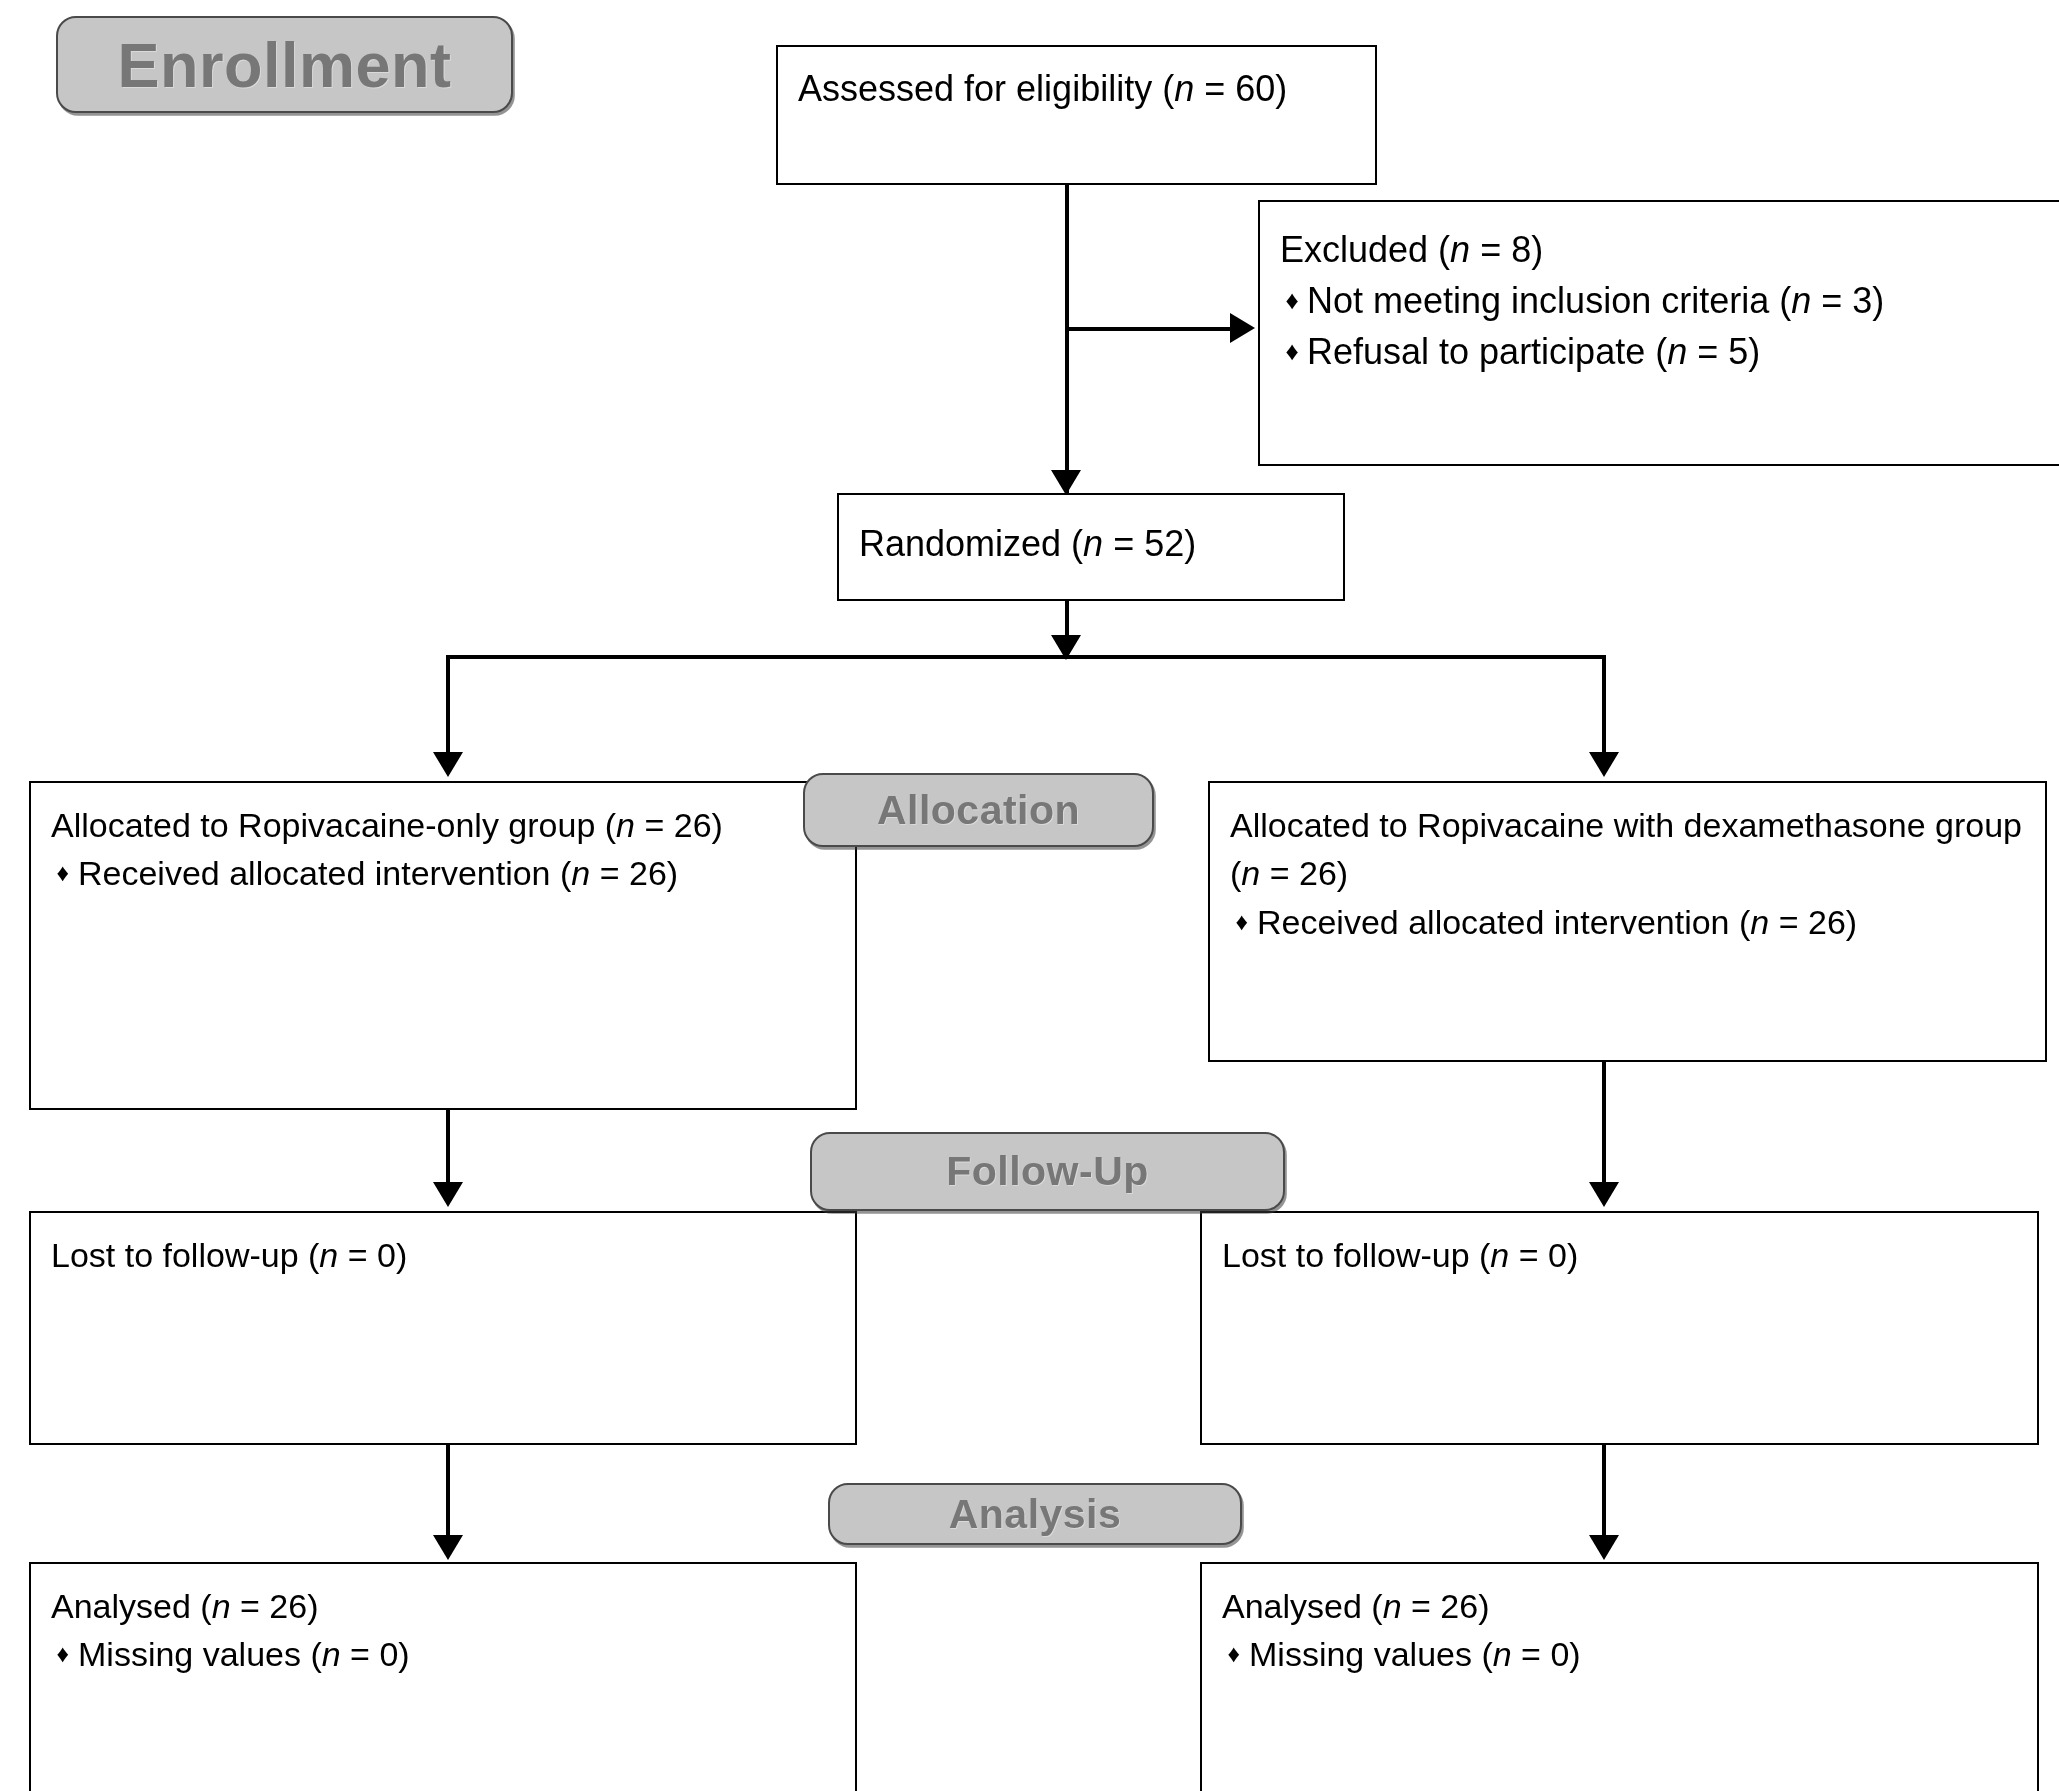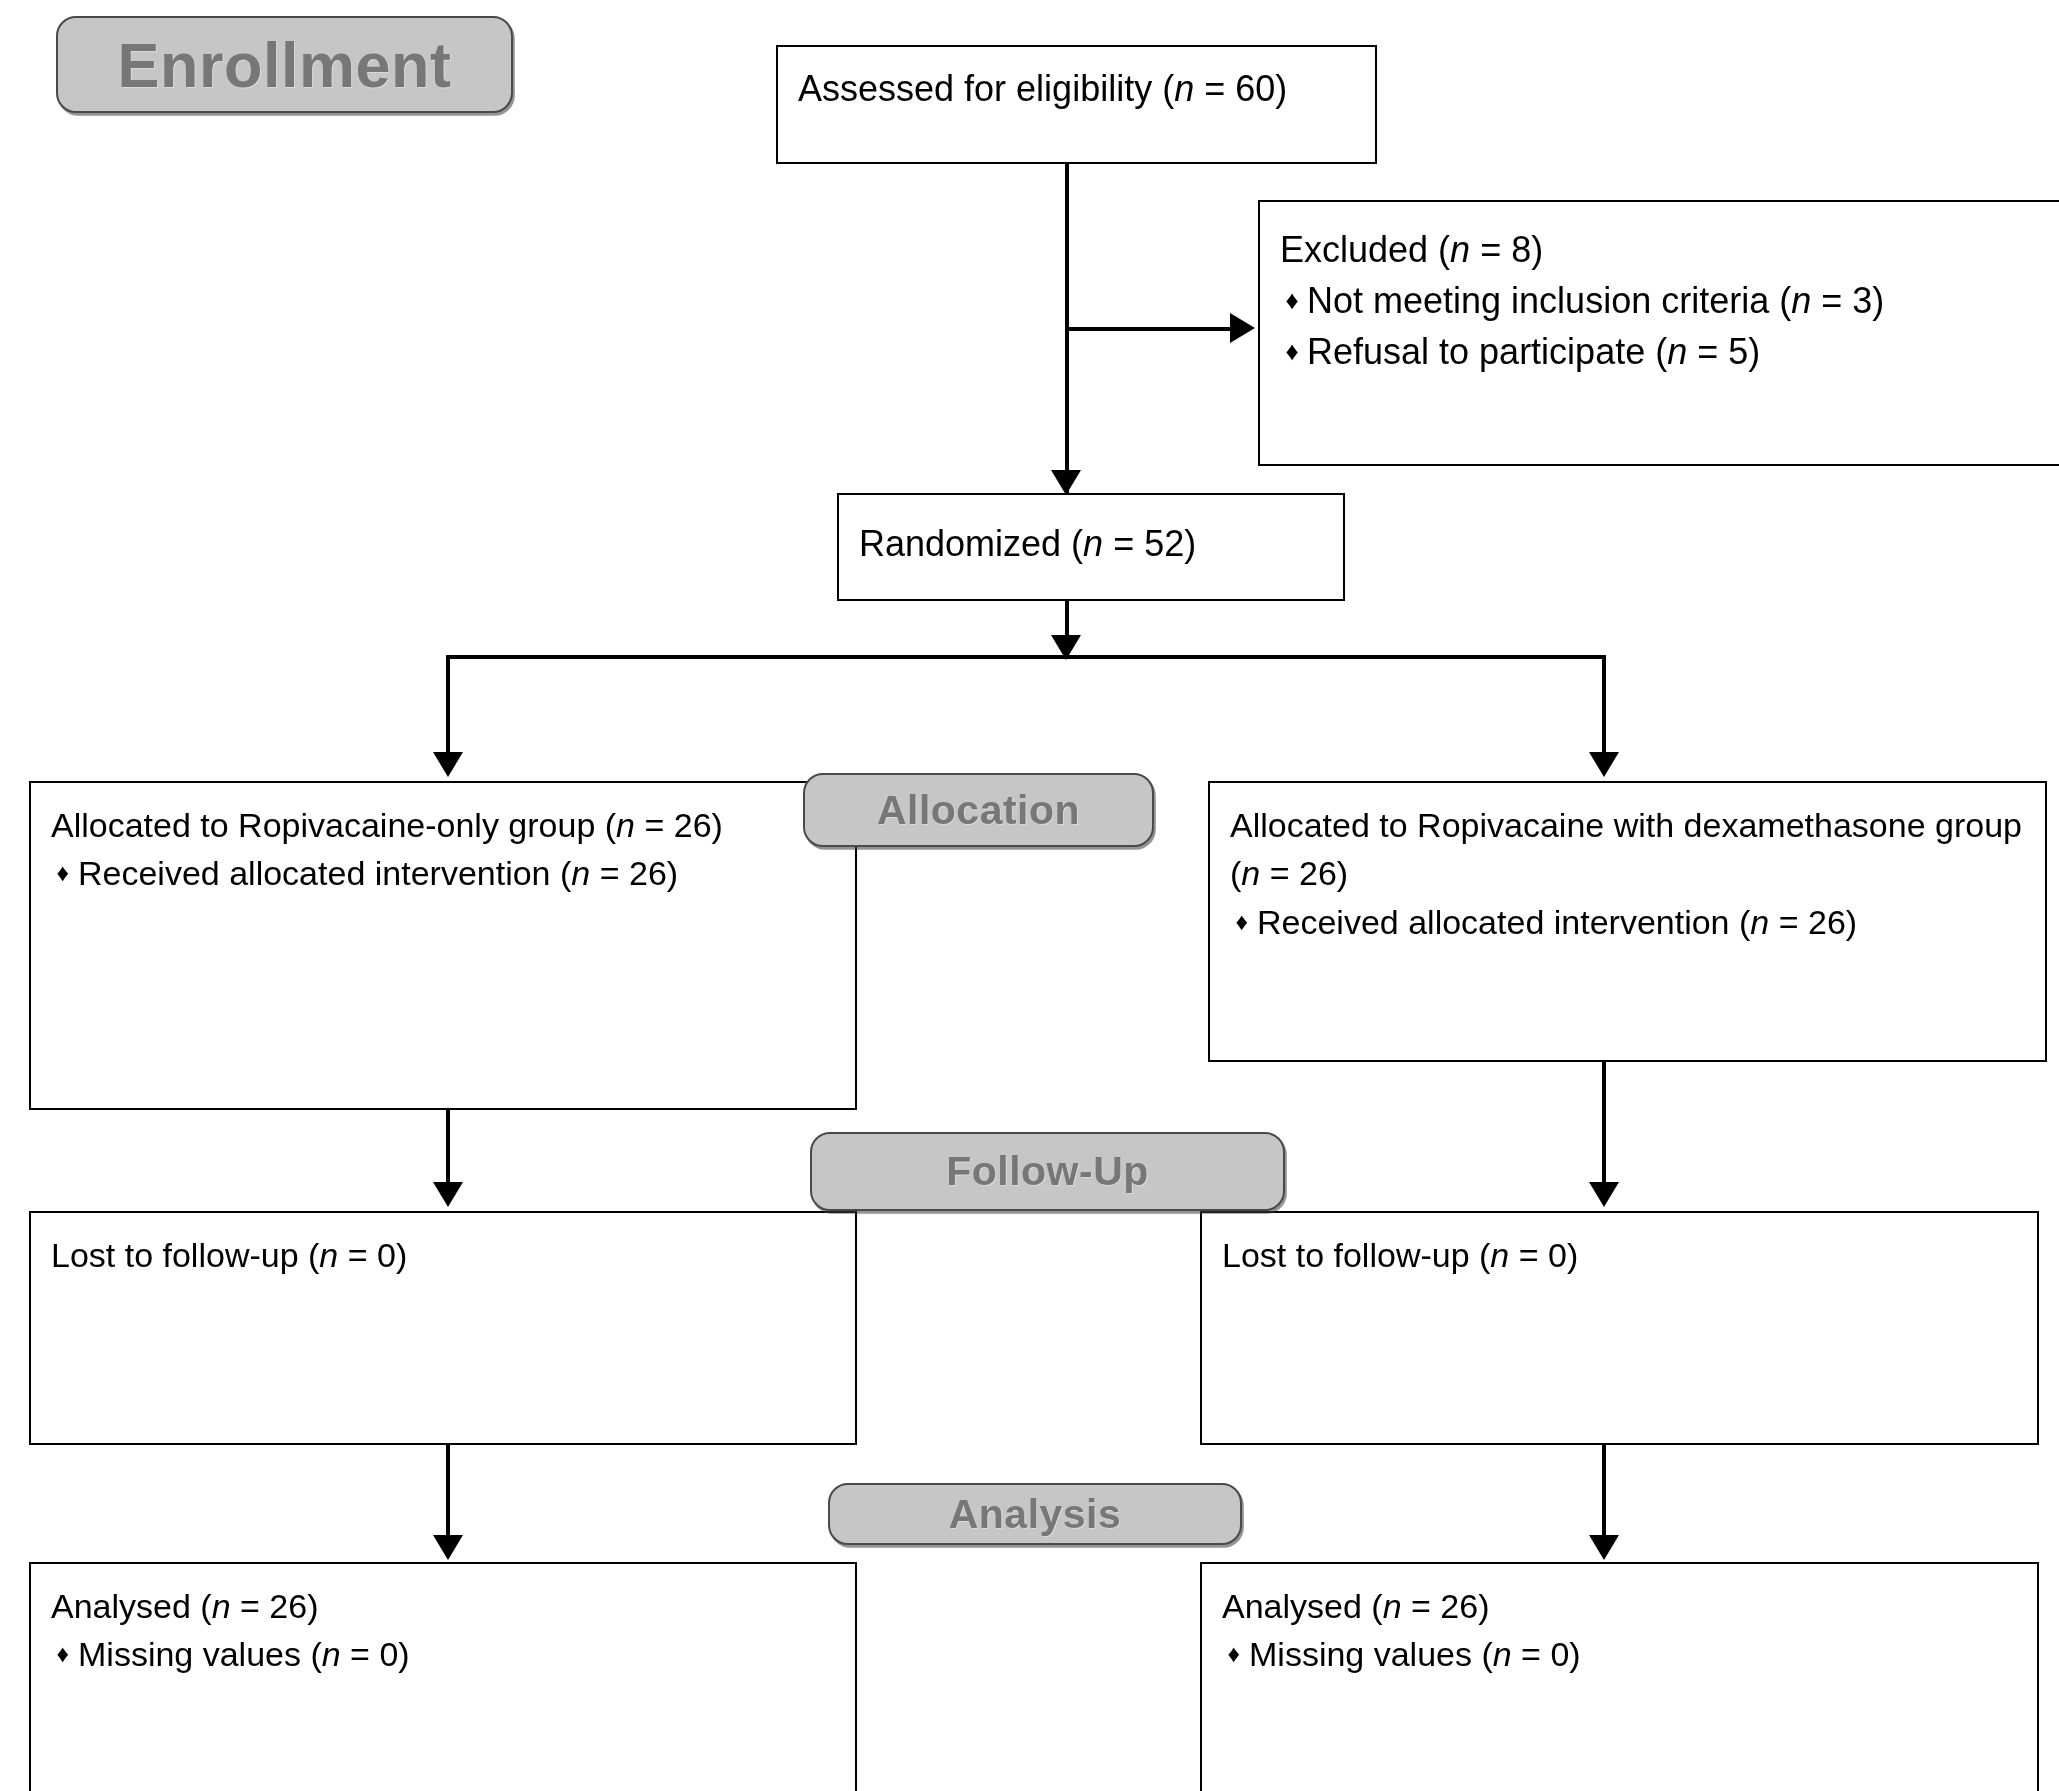--- a/index.html
+++ b/index.html
@@ -100,21 +100,21 @@
 </style>
 </head>
 <body>
 
 <div id="canvas">
 
   <div class="stage-banner" style="left:56px; top:16px; width:457px; height:97px;">
     <span class="stage-label" style="font-size:63px;">Enrollment</span>
   </div>
 
-  <div class="flow-box" style="left:776px; top:45px; width:601px; height:119px;">
+  <div class="flow-box" style="left:776px; top:45px; width:601px; height:140px;">
     <div class="box-text" style="top:16px; font-size:36px;">
       <span class="box-line">Assessed for eligibility (<span class="ital">n</span> = 60)</span>
     </div>
   </div>
 
   <div class="conn conn-v" style="left:1065px; top:164px; height:335px;"></div>
 
   <div class="conn conn-h" style="left:1065px; top:327px; width:165px;"></div>
   <div class="arrow-right" style="left:1230px; top:313px;"></div>
 

